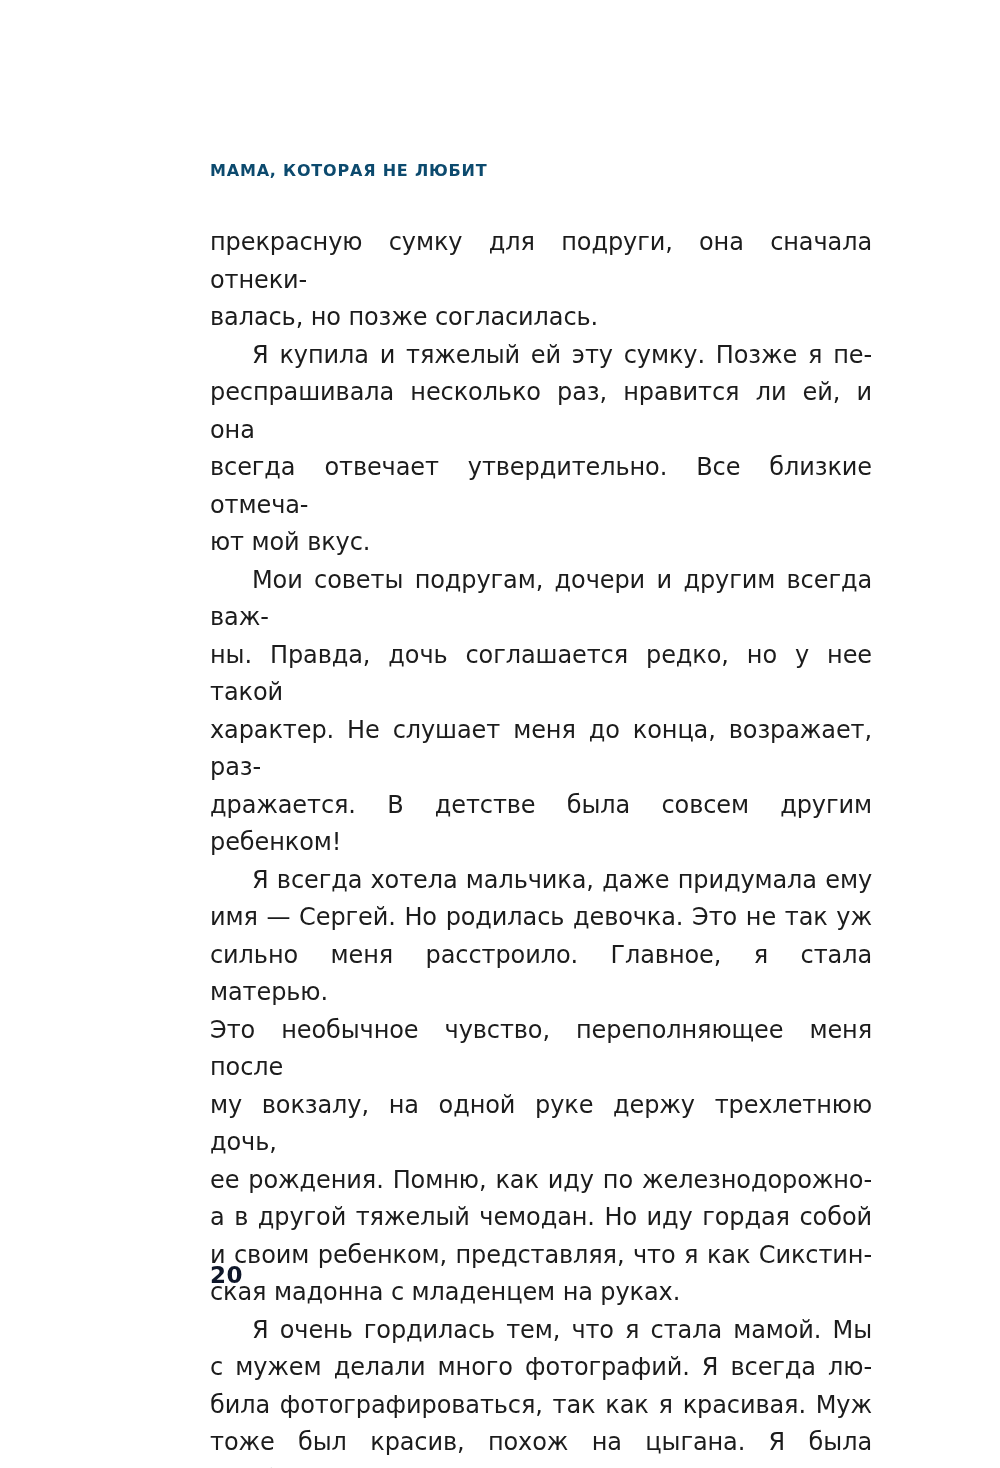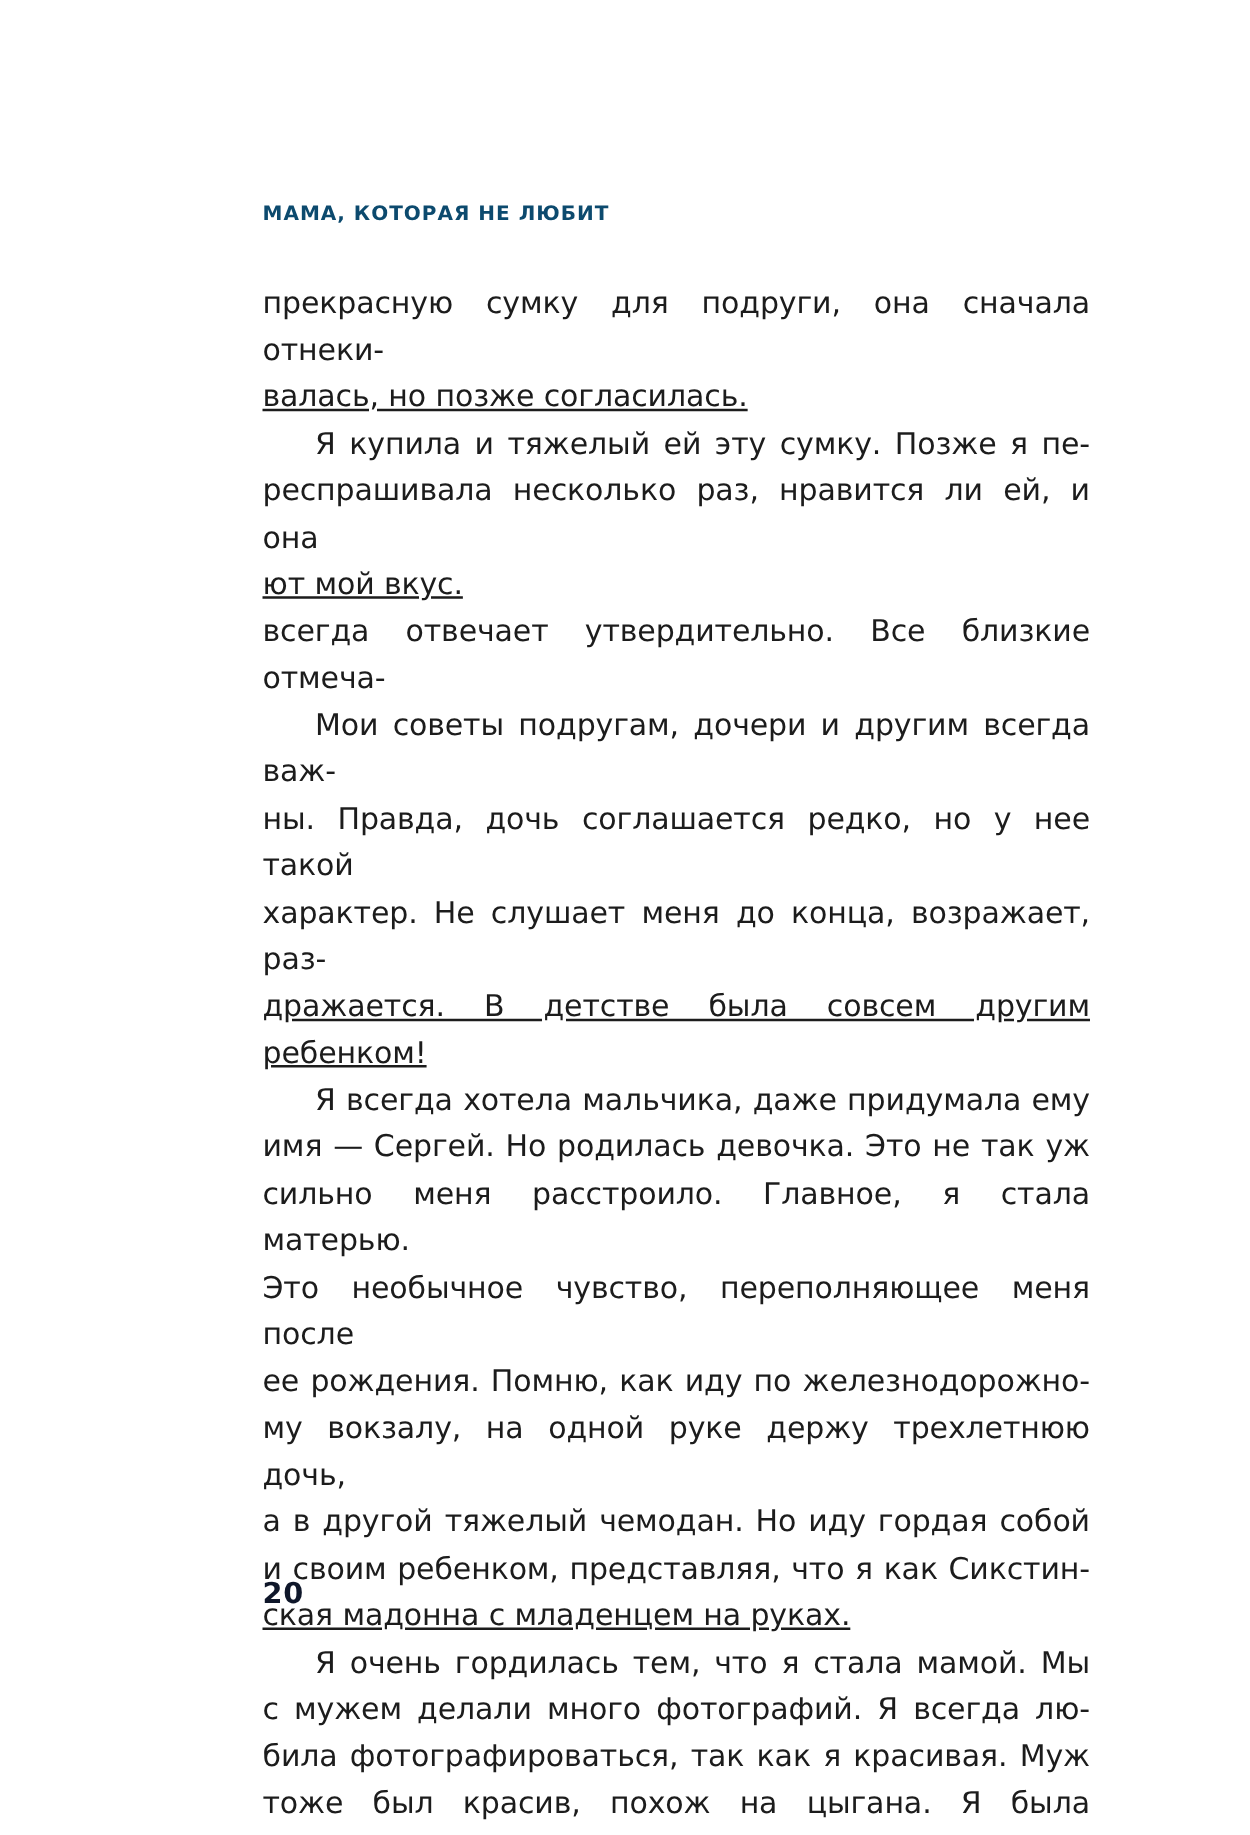--- a/index.html
+++ b/index.html
@@ -39,21 +39,20 @@
   .paragraph {
     margin: 0;
   }
   .line {
     text-align: justify;
     text-align-last: justify;
     white-space: normal;
   }
   .line.last {
     text-align-last: left;
-    text-decoration: underline;
   }
   .line.indent {
     text-indent: 42px;
   }
   .page-number {
     position: absolute;
     top: 1262px;
     left: 210px;
     font-size: 23px;
     font-weight: 700;
@@ -68,36 +67,36 @@
   <div class="running-header">МАМА, КОТОРАЯ НЕ ЛЮБИТ</div>
 
   <div class="body-text" id="body-text">
       <div class="paragraph">
         <div class="line">прекрасную сумку для подруги, она сначала отнеки-</div>
         <div class="line last">валась, но позже согласилась.</div>
       </div>
       <div class="paragraph">
         <div class="line indent">Я купила и тяжелый ей эту сумку. Позже я пе-</div>
         <div class="line">респрашивала несколько раз, нравится ли ей, и она</div>
+        <div class="line">всегда отвечает утвердительно. Все близкие отмеча-</div>
         <div class="line last">ют мой вкус.</div>
-        <div class="line">всегда отвечает утвердительно. Все близкие отмеча-</div>
       </div>
       <div class="paragraph">
         <div class="line indent">Мои советы подругам, дочери и другим всегда важ-</div>
         <div class="line">ны. Правда, дочь соглашается редко, но у нее такой</div>
         <div class="line">характер. Не слушает меня до конца, возражает, раз-</div>
         <div class="line last">дражается. В детстве была совсем другим ребенком!</div>
       </div>
       <div class="paragraph">
         <div class="line indent">Я всегда хотела мальчика, даже придумала ему</div>
         <div class="line">имя — Сергей. Но родилась девочка. Это не так уж</div>
         <div class="line">сильно меня расстроило. Главное, я стала матерью.</div>
         <div class="line">Это необычное чувство, переполняющее меня после</div>
+        <div class="line">му вокзалу, на одной руке держу трехлетнюю дочь,</div>
         <div class="line">ее рождения. Помню, как иду по железнодорожно-</div>
-        <div class="line">му вокзалу, на одной руке держу трехлетнюю дочь,</div>
         <div class="line">а в другой тяжелый чемодан. Но иду гордая собой</div>
         <div class="line">и своим ребенком, представляя, что я как Сикстин-</div>
         <div class="line last">ская мадонна с младенцем на руках.</div>
       </div>
       <div class="paragraph">
         <div class="line indent">Я очень гордилась тем, что я стала мамой. Мы</div>
         <div class="line">с мужем делали много фотографий. Я всегда лю-</div>
         <div class="line">била фотографироваться, так как я красивая. Муж</div>
         <div class="line">тоже был красив, похож на цыгана. Я была влюблена</div>
       </div>

